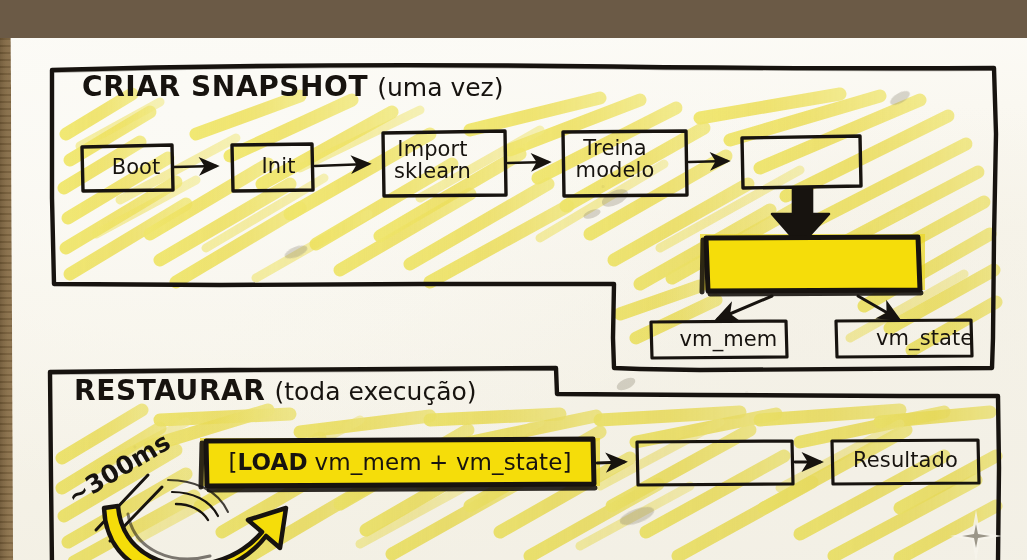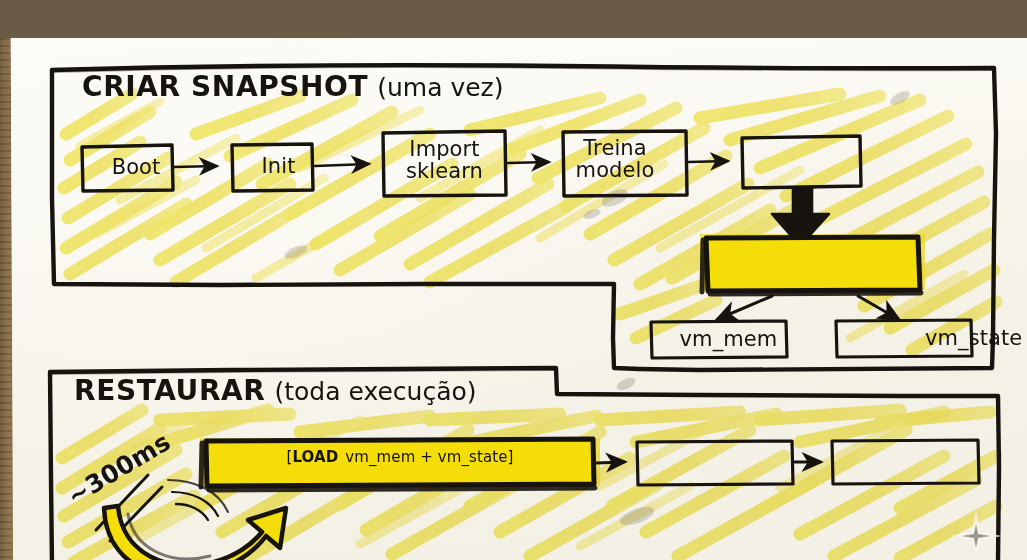--- a/index.html
+++ b/index.html
@@ -63,21 +63,21 @@
     line-height: 1.06;
     pointer-events: auto;
   }
   .panel-title {
     font-size: 28px; font-weight: 700; letter-spacing: 0.6px;
     text-align: left; white-space: nowrap;
   }
   .panel-title .paren { font-weight: 400; font-size: 25px; letter-spacing: 0px; }
   .boxtext { font-size: 21px; font-weight: 400; }
   .snapshot-text { font-size: 25px; font-weight: 700; letter-spacing: 0.4px; }
-  .load-text { font-size: 15px; font-weight: 400; white-space: nowrap; }
+  .load-text { font-size: 23px; font-weight: 400; white-space: nowrap; }
   .load-text b { font-weight: 700; }
   .ms-text {
     font-size: 25px; font-weight: 700; white-space: nowrap;
     transform: rotate(-31deg); transform-origin: left center;
   }
 </style>
 </head>
 <body>
 
 <div id="stage">
@@ -318,33 +318,34 @@
       <path d="M976 486 L978 496 L990 498 L978 500 L976 510 L974 500 L962 498 L974 496 Z" fill="#8b8778"></path>
     </g>
   </svg>
 
   <div class="lbl panel-title" style="left:82px; top:34px;">
     <span>CRIAR SNAPSHOT</span><span class="paren" style="margin-left:9px;">(uma vez)</span>
   </div>
 
   <div class="lbl boxtext" style="left:82px; top:118px; width:91px;padding-left:17px;">Boot</div>
   <div class="lbl boxtext" style="left:232px; top:117px; width:93px;">Init</div>
-  <div class="lbl boxtext" style="left:383px; top:100px; width:123px;">Import
+  <div class="lbl boxtext" style="left:371px; top:100px; width:123px;">Import
 sklearn</div>
   <div class="lbl boxtext" style="left:563px; top:99px; width:104px;">Treina
 modelo</div>
 
 
   <div class="lbl boxtext" style="left:657px; top:290px; width:143px;">vm_mem</div>
-  <div class="lbl boxtext" style="left:877px; top:289px; width:136px;padding-left:48px;">vm_state</div>
+  <div class="lbl boxtext" style="left:828px; top:289px; width:136px;padding-left:48px;">vm_state</div>
 
   <div class="lbl panel-title" style="left:74px; top:338px;">
     <span>RESTAURAR</span><span class="paren" style="margin-left:9px;">(toda execução)</span>
   </div>
 
   <div class="lbl ms-text" style="left:70px; top:448px;">~300ms</div>
 
   <div class="lbl load-text" style="left:206px; top:412px; width:388px;">
     <span>[</span><b>LOAD</b><span style="margin-left:7px;">vm_mem + vm_state</span><span>]</span>
   </div>
 
+  <div class="lbl boxtext" style="left:832px; top:411px; width:147px;">Resultado</div>
 
 </div>
 
 </body></html>

